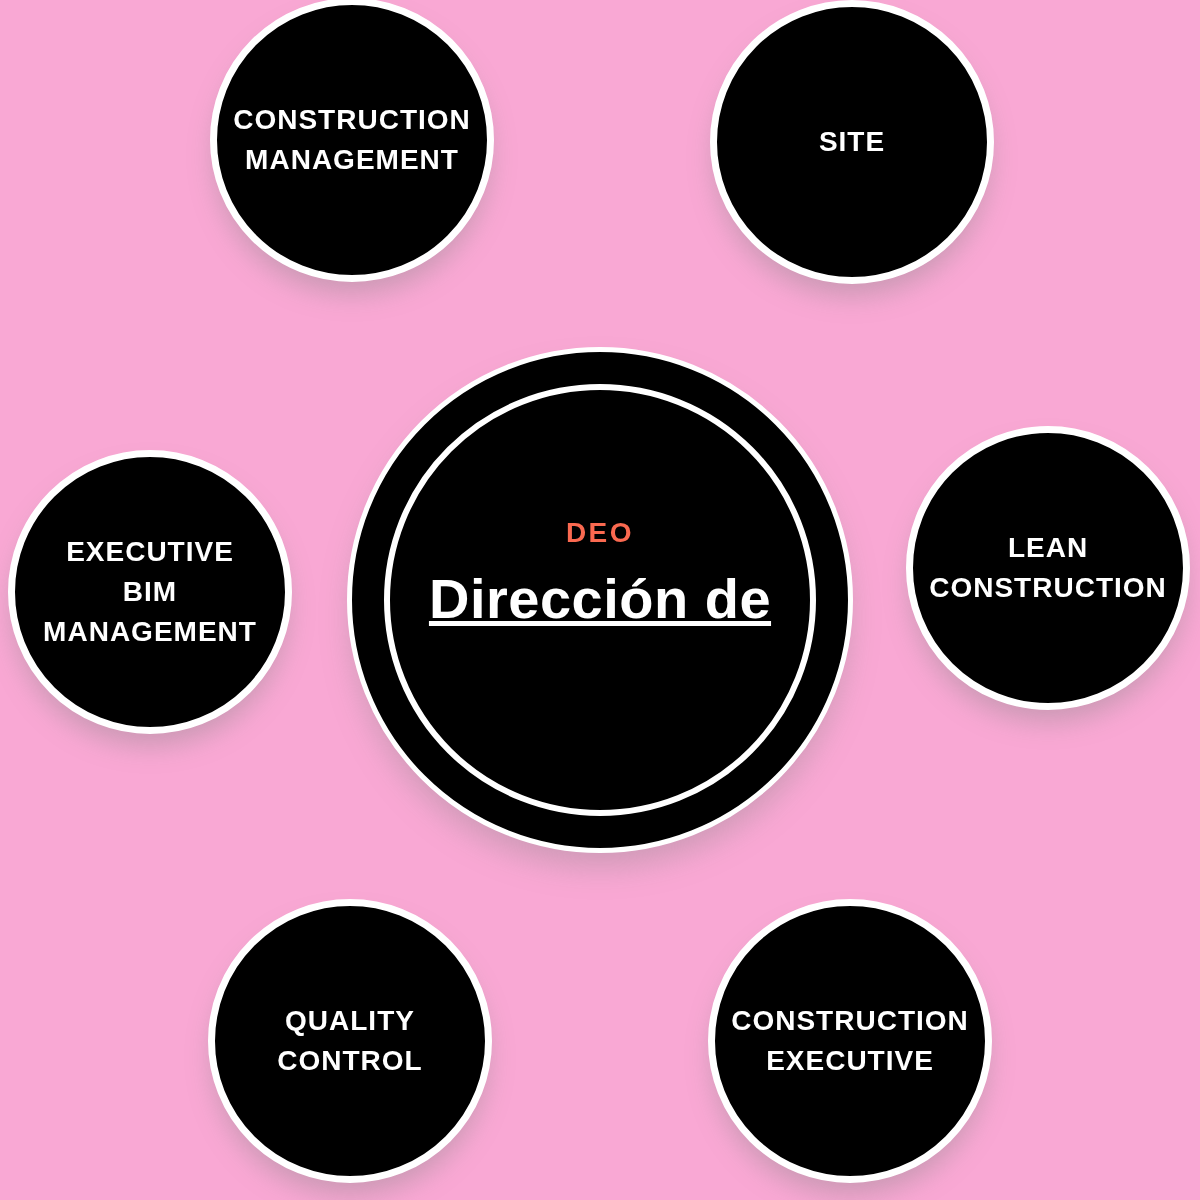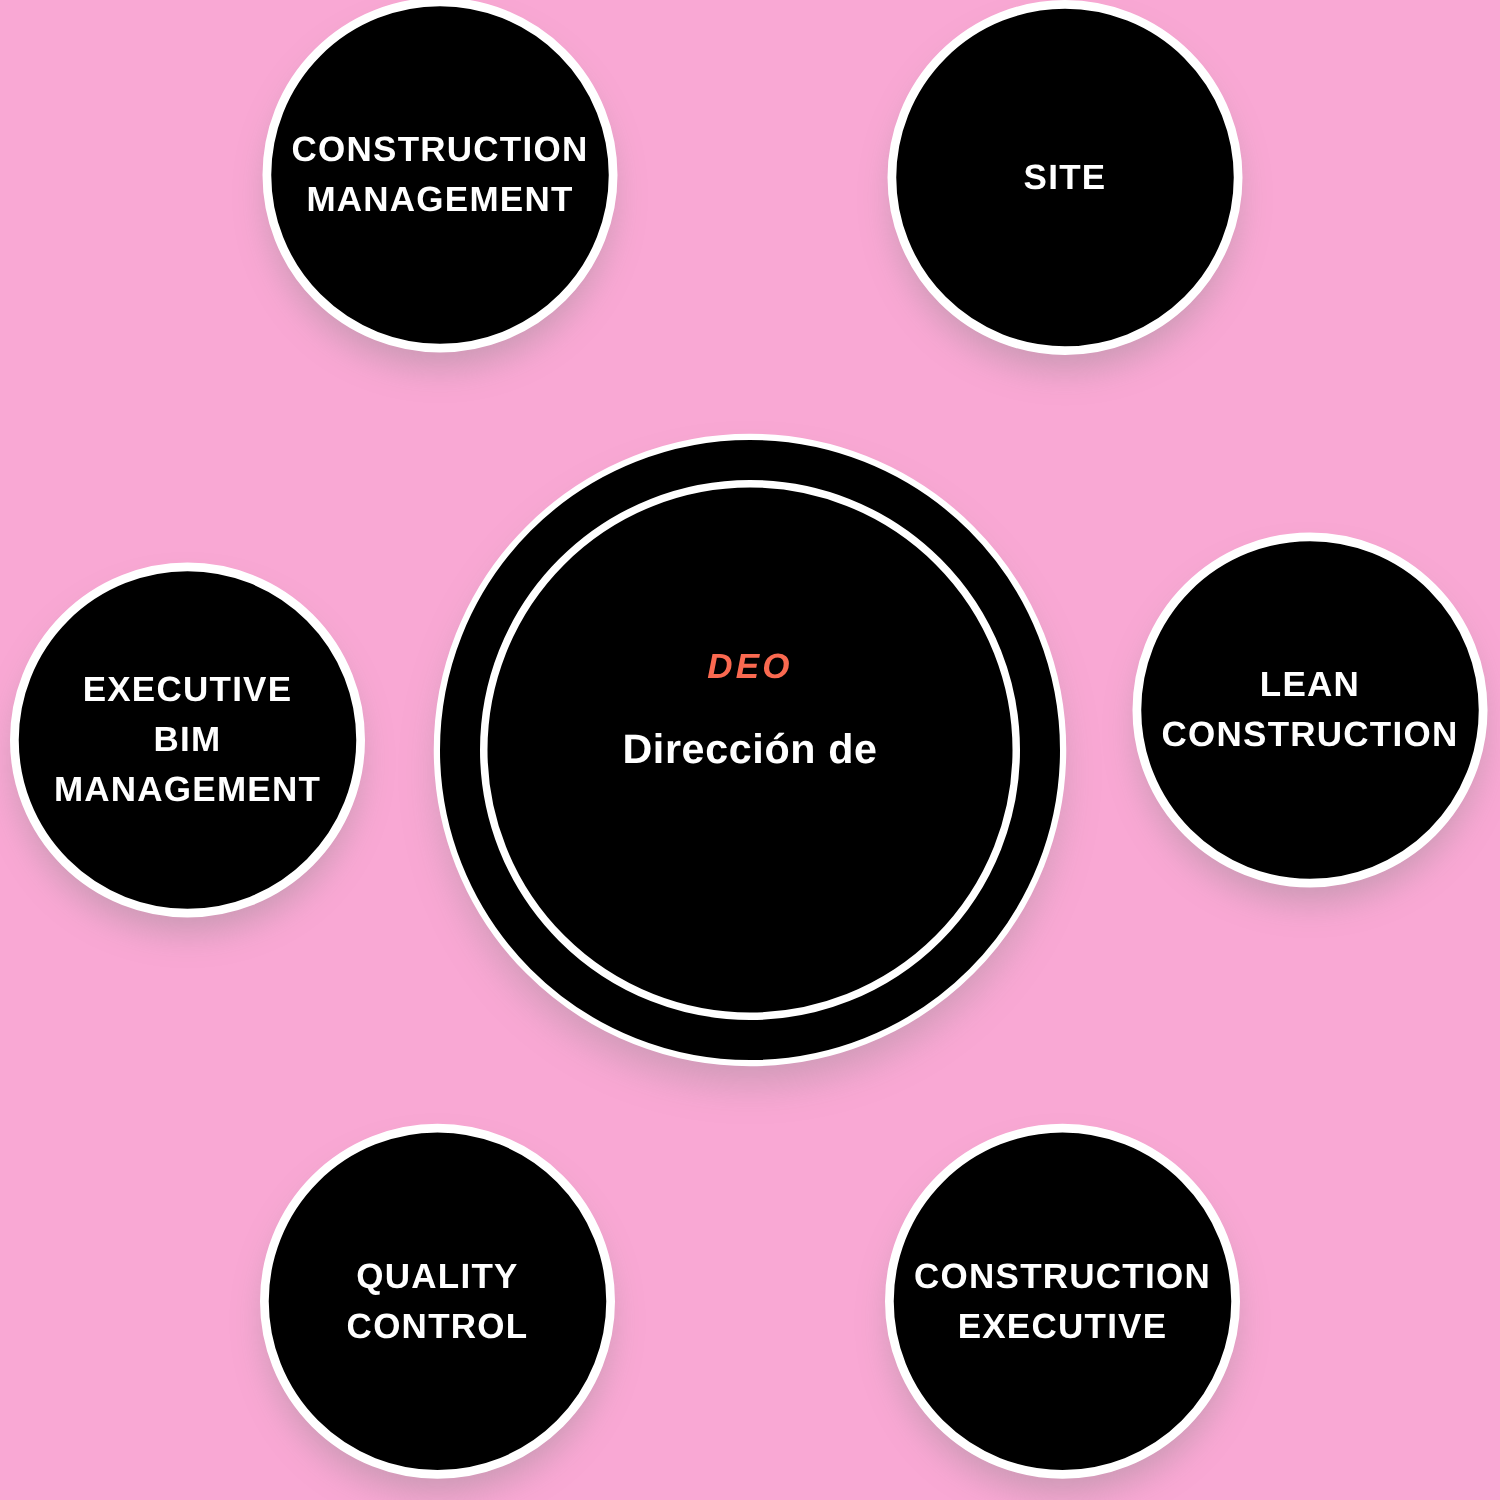--- a/index.html
+++ b/index.html
@@ -80,28 +80,28 @@
   }
   .center-content {
     transform: translateY(-28px);
   }
   .deo-tag {
     color: #FA6950;
     font-size: 28px;
     font-weight: 800;
     letter-spacing: 2.5px;
     margin-bottom: 22px;
-    font-style: italic;
   }
   .center-title {
     color: #ffffff;
-    font-size: 33px;
+    font-size: 56px;
     font-weight: 800;
     letter-spacing: 0.5px;
     line-height: 56px;
+    text-decoration: underline;
   }
   .center-title span { display: block; }
 </style>
 </head>
 <body>
 
 <div class="canvas">
 
   <div class="satellite pos-construction-management">
     <div class="label">

